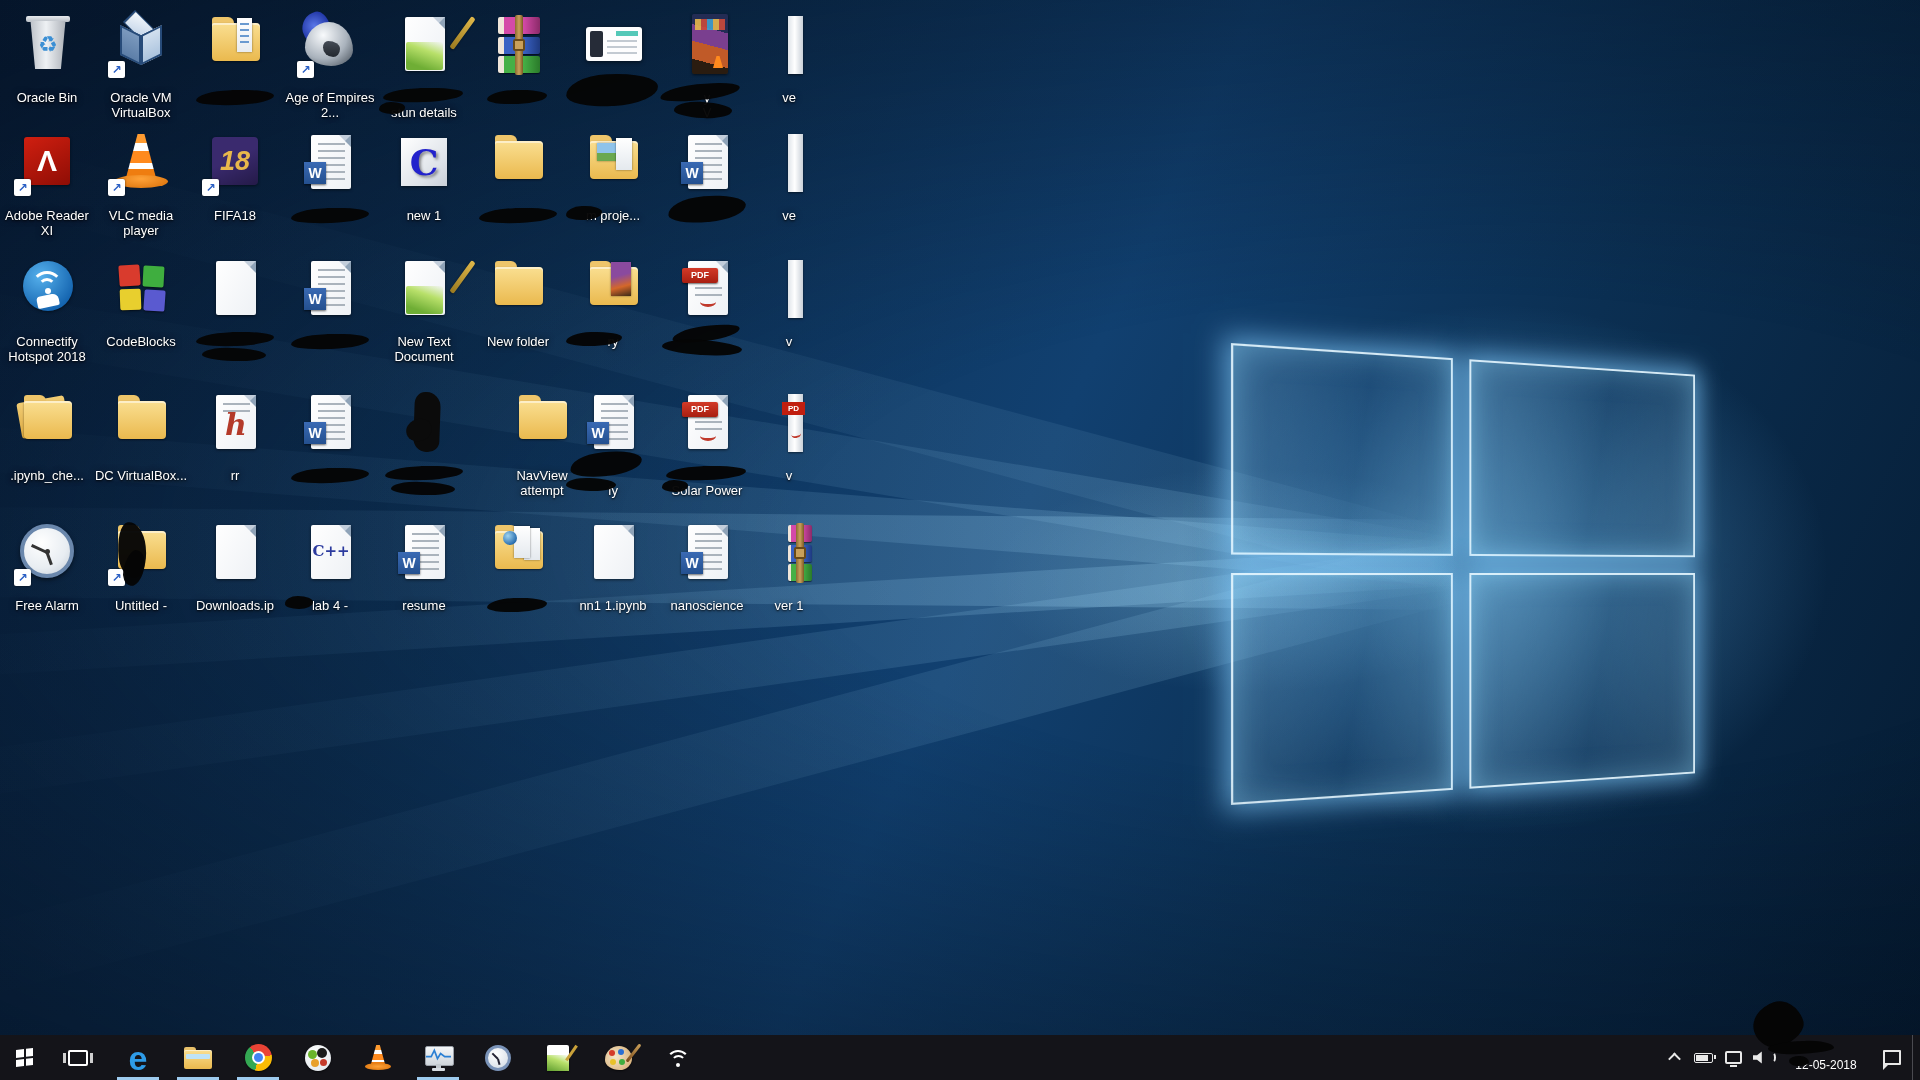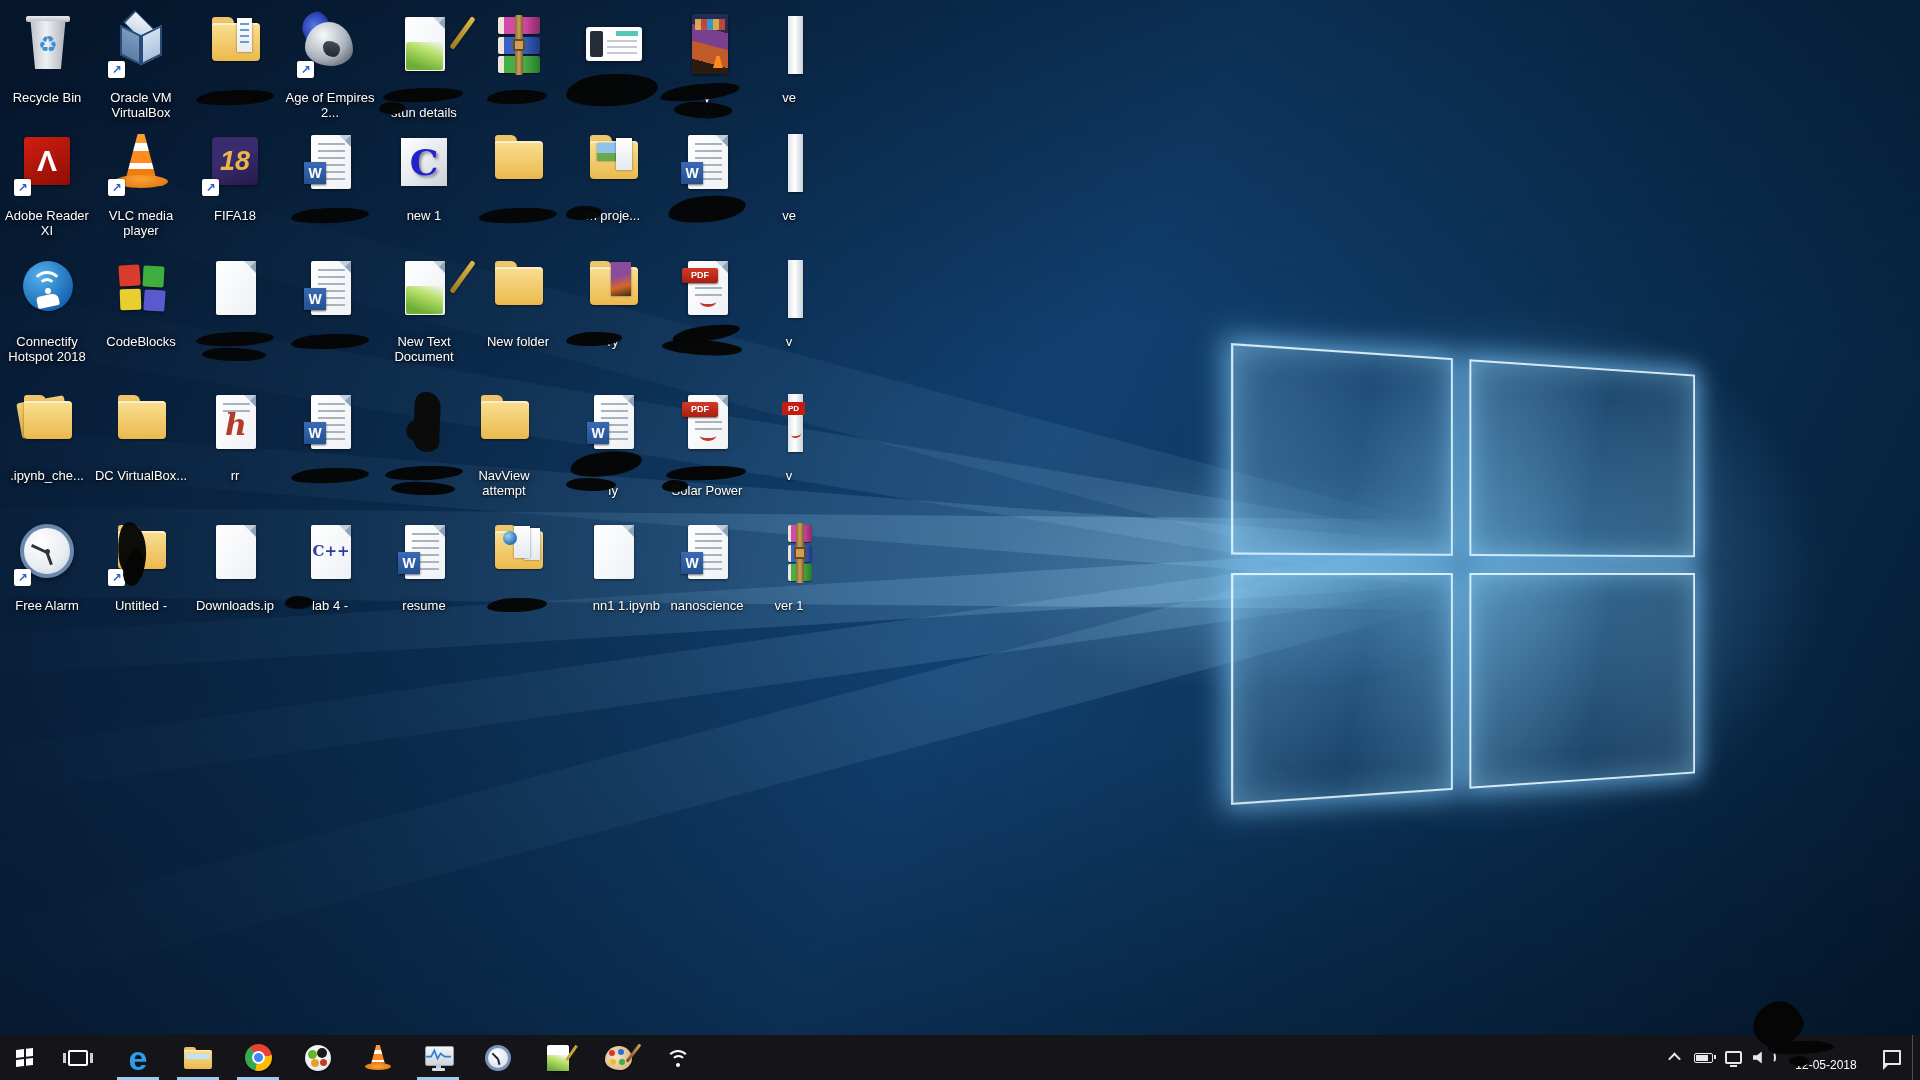--- a/index.html
+++ b/index.html
@@ -293,21 +293,21 @@
   </div>
 
   <div id="desktop">
       <div class="cell" style="left: 0px; top: 14px;">
         <div class="ibox">
           <div class="reclid"></div>
           <div class="rec">
             <span class="recsym">♻</span>
           </div>
         </div>
-        <div class="lbl">Recycle Bin</div>
+        <div class="lbl">Oracle Bin</div>
       </div>
       <div class="cell" style="left: 94px; top: 14px;">
         <div class="ibox">
           <div class="vb">
             <i class="vbt"></i>
             <i class="vbl"></i>
             <i class="vbr"></i>
           </div>
           <span class="sc">
             <b>↗</b>
@@ -614,21 +614,21 @@
       </div>
       <div class="cell" style="left: 377px; top: 392px;">
         <div class="ibox">
           <div class="blk"></div>
           <div class="blk2"></div>
         </div>
         <div class="lbl"></div>
         <div class="scrib" style="left:8px;top:74px;width:78px;height:14px;transform:rotate(-2deg)"></div>
         <div class="scrib" style="left:14px;top:90px;width:64px;height:13px;transform:rotate(2deg)"></div>
       </div>
-      <div class="cell" style="left: 457px; top: 392px;">
+      <div class="cell" style="left: 495px; top: 392px;">
         <div class="ibox">
           <div class="fol">
             <i class="ftab"></i>
             <i class="fbody"></i>
           </div>
         </div>
         <div class="lbl">NavView attempt</div>
       </div>
       <div class="cell" style="left: 566px; top: 392px;">
         <div class="ibox">
@@ -724,21 +724,21 @@
             <i class="ftab"></i>
             <i class="fbody"></i>
             <i class="fsheet2" style="right:3px"></i>
             <i class="fsheet2" style="right:13px;top:-5px"></i>
             <i class="fglb"></i>
           </div>
         </div>
         <div class="lbl"></div>
         <div class="scrib" style="left:16px;top:76px;width:60px;height:14px;transform:rotate(-2deg)"></div>
       </div>
-      <div class="cell" style="left: 566px; top: 522px; text-align: right;">
+      <div class="cell" style="left: 566px; top: 522px;">
         <div class="ibox">
           <div class="page">
             <i class="pfold"></i>
           </div>
         </div>
         <div class="lbl">nn1 1.ipynb</div>
       </div>
       <div class="cell" style="left: 660px; top: 522px;">
         <div class="ibox">
           <div class="page">

